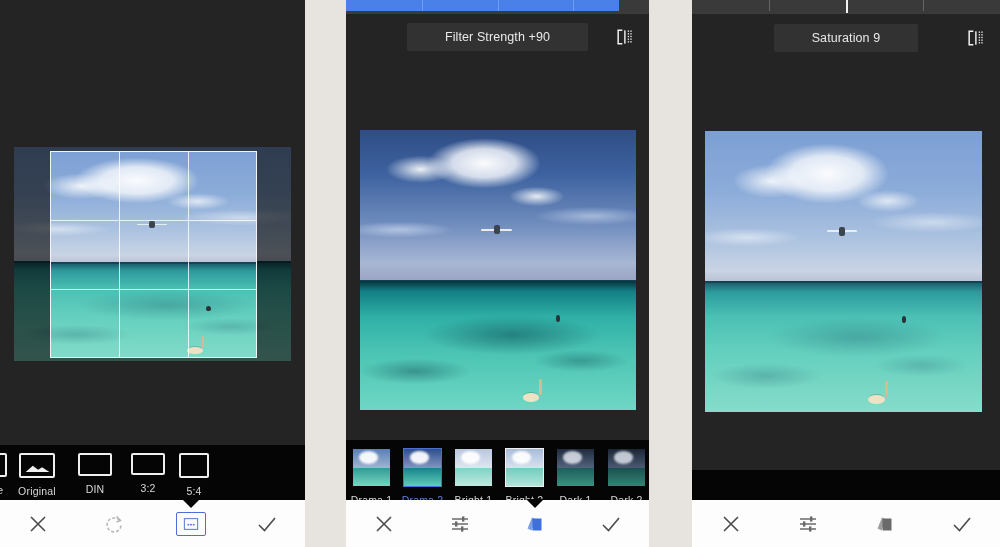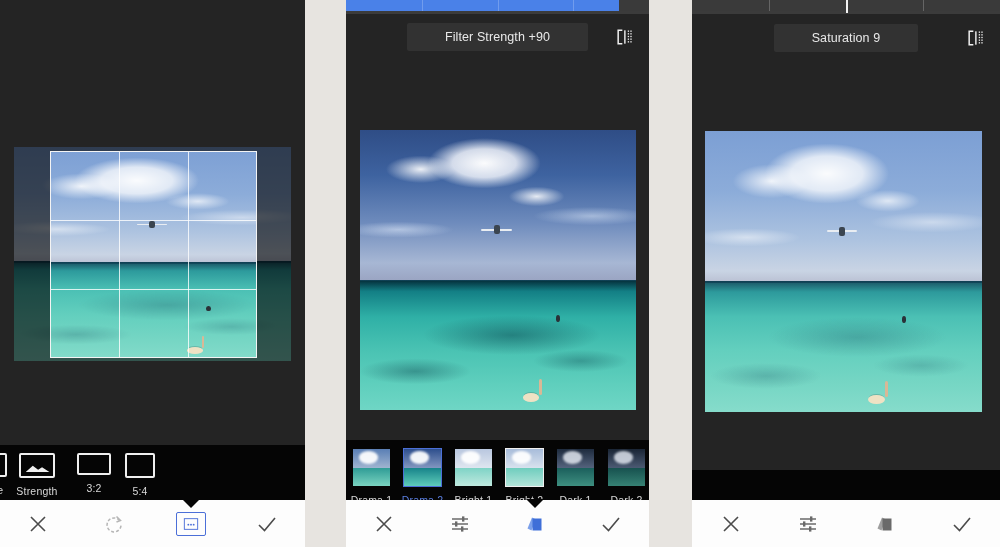--- a/index.html
+++ b/index.html
@@ -304,23 +304,27 @@
 
       <div class="opt" style="width:28px; margin-left:-22px;">
         <div class="ratio-box" style="width:30px;height:24px;border-style:solid;border-color:#efefef;"></div>
         <span class="opt-label">Free</span>
       </div>
 
       <div class="opt" style="width:62px;">
         <div class="ratio-box" style="width:36px;height:25px;">
           <span class="mt"></span>
         </div>
-        <span class="opt-label">Strength</span>
-      </div>
-
+        <span class="opt-label">Original</span>
+      </div>
+
+      <div class="opt" style="width:54px;">
+        <div class="ratio-box" style="width:34px;height:23px;"></div>
+        <span class="opt-label">DIN</span>
+      </div>
 
 
       <div class="opt" style="width:52px;">
         <div class="ratio-box" style="width:34px;height:22px;"></div>
         <span class="opt-label">3:2</span>
       </div>
 
 
       <div class="opt" style="width:40px;">
         <div class="ratio-box" style="width:30px;height:25px;"></div>

